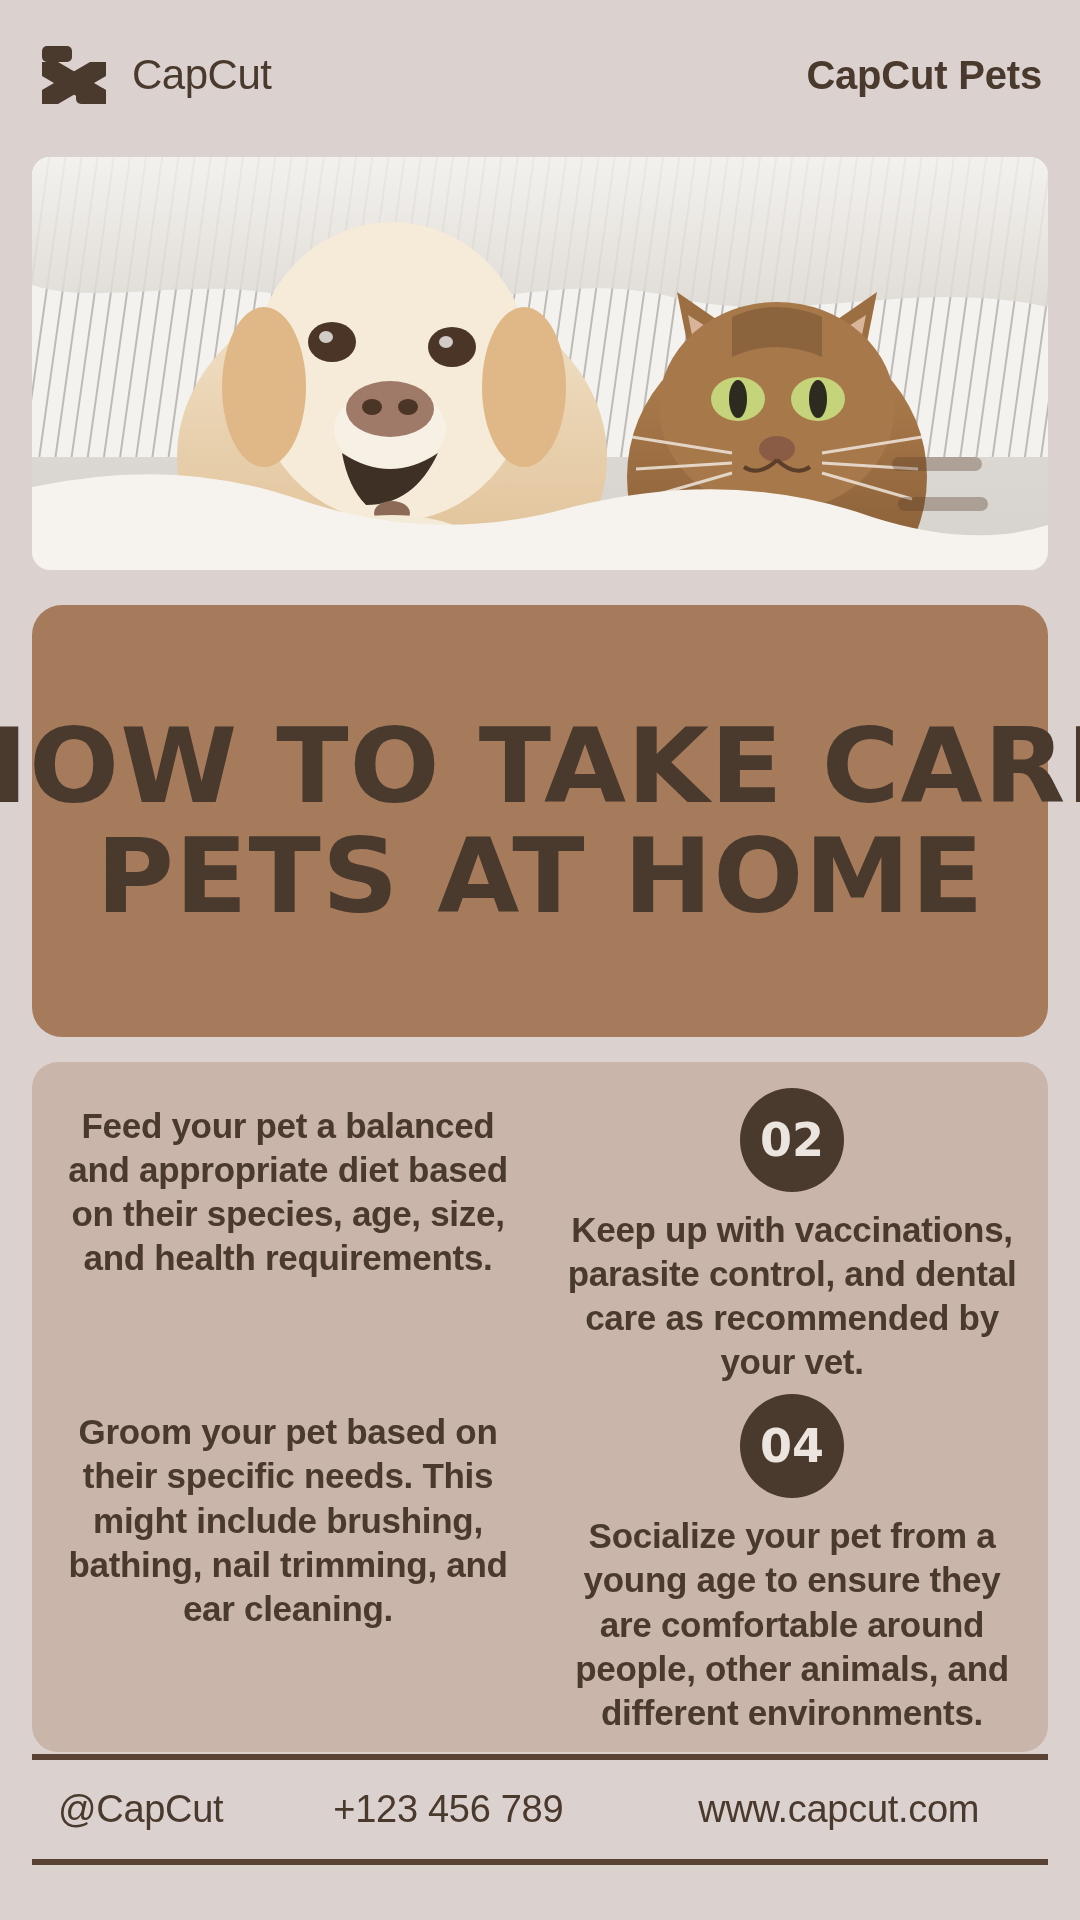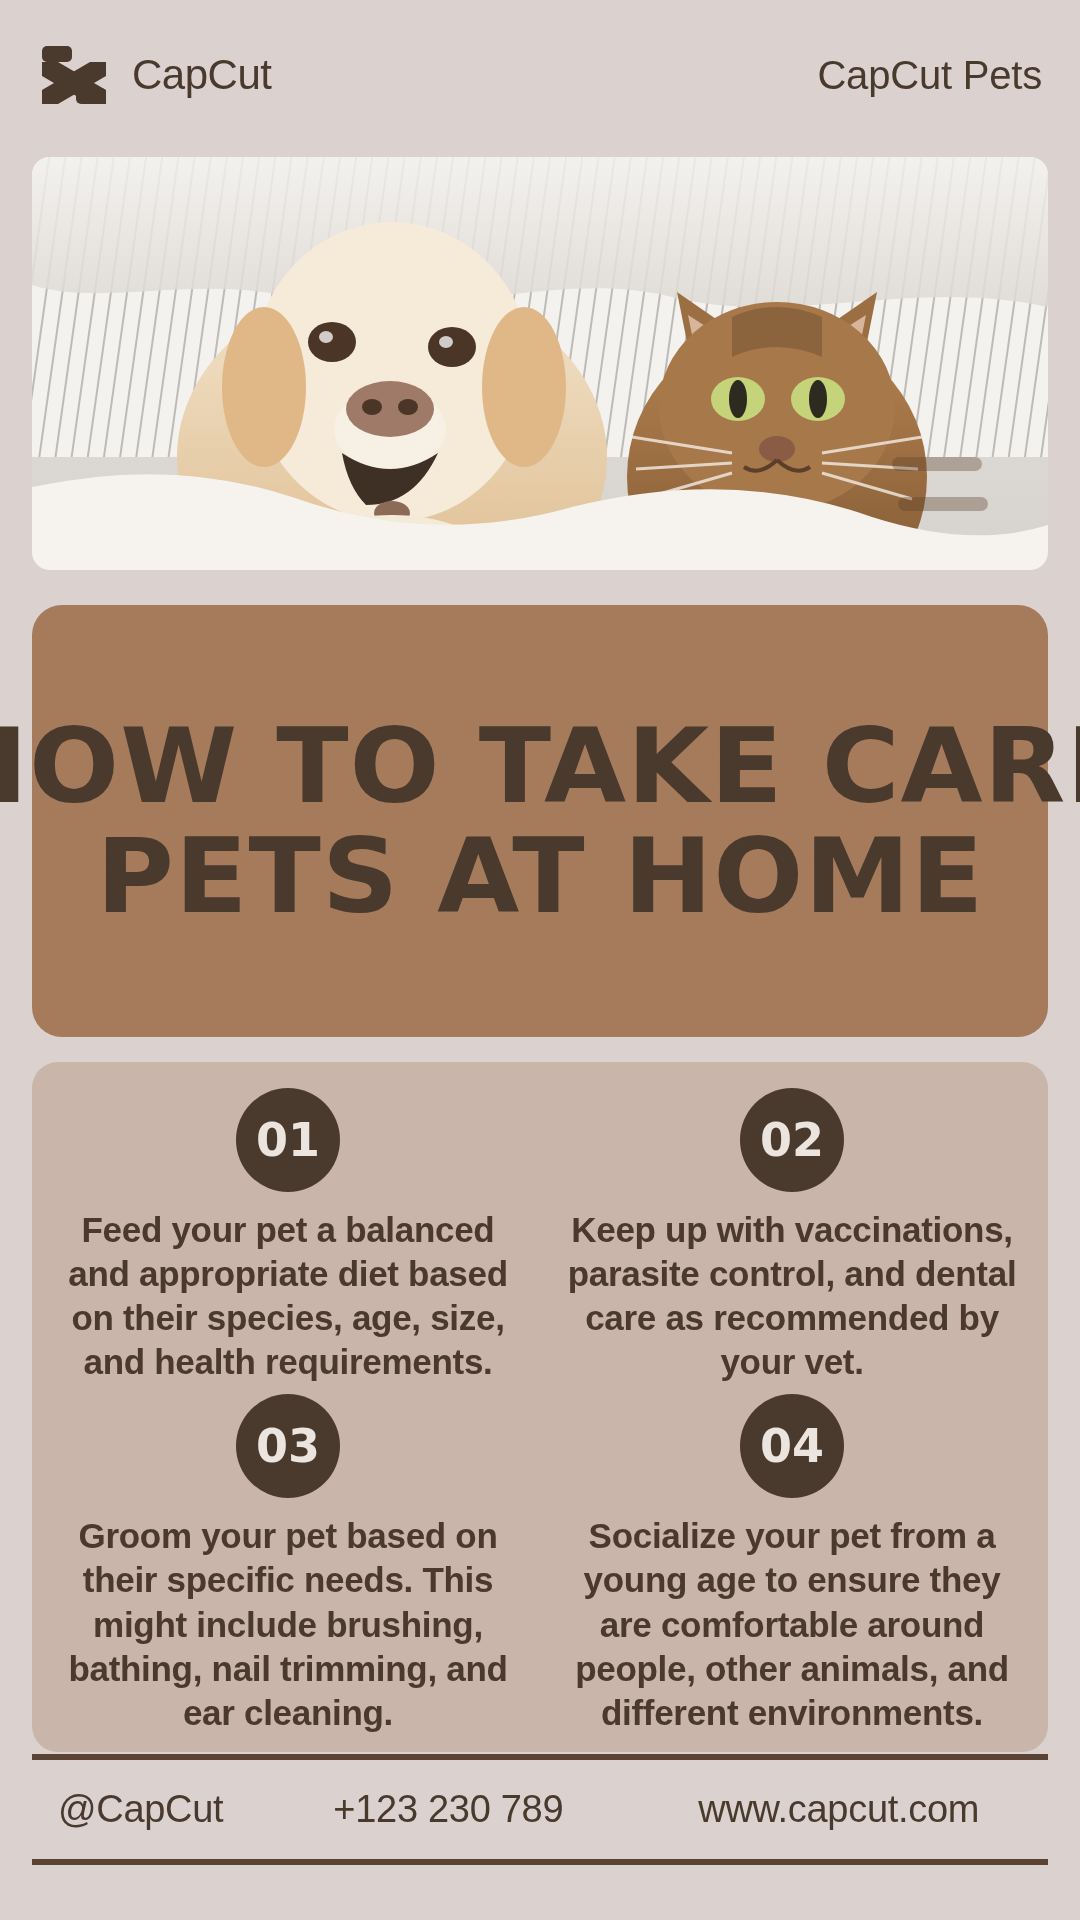--- a/index.html
+++ b/index.html
@@ -19,21 +19,21 @@
     display:flex; align-items:center; justify-content:space-between;
     padding:0 38px;
   }
   .brand { display:flex; align-items:center; gap:22px; }
   .logo-mark { width:72px; height:66px; display:block; }
   .brand-name {
     font-size:42px; font-weight:400; letter-spacing:-0.5px;
     color:#4a392d; line-height:1;
   }
   .header-right {
-    font-size:40px; font-weight:400; color:#4a392d; letter-spacing:-0.2px;text-align:right;
+    font-size:40px; font-weight:700; color:#4a392d; letter-spacing:-0.2px;text-align:right;
   }
 
   
   .photo {
     position:absolute;
     left:32px; top:157px; width:1016px; height:413px;
     border-radius:18px; overflow:hidden;
     background:#cfc9c5;
   }
   .photo svg { display:block; width:100%; height:100%; }
@@ -215,48 +215,42 @@
 </div>
 
 <div class="title-banner">
   <div class="title-line">HOW TO TAKE CARE</div>
   <div class="title-line">PETS AT HOME</div>
 </div>
 
 <div class="steps-panel">
 
   <div class="step">
-    <div class="badge">
-      <span class="badge-num">01</span>
-    </div>
     <div class="step-text">Feed your pet a balanced and appropriate diet based on their species, age, size, and health requirements.</div>
   </div>
 
   <div class="step">
     <div class="badge">
       <span class="badge-num">02</span>
     </div>
     <div class="step-text">Keep up with vaccinations, parasite control, and dental care as recommended by your vet.</div>
   </div>
 
   <div class="step">
-    <div class="badge">
-      <span class="badge-num">03</span>
-    </div>
     <div class="step-text">Groom your pet based on their specific needs. This might include brushing, bathing, nail trimming, and ear cleaning.</div>
   </div>
 
   <div class="step">
     <div class="badge">
       <span class="badge-num">04</span>
     </div>
     <div class="step-text">Socialize your pet from a young age to ensure they are comfortable around people, other animals, and different environments.</div>
   </div>
 
 </div>
 
 <div class="rule-top"></div>
 <div class="footer">
   <span class="footer-item f-handle">@CapCut</span>
-  <span class="footer-item f-phone">+123 230 789</span>
+  <span class="footer-item f-phone">+123 456 789</span>
   <span class="footer-item f-web">www.capcut.com</span>
 </div>
 <div class="rule-bottom"></div>
 
 </body></html>

